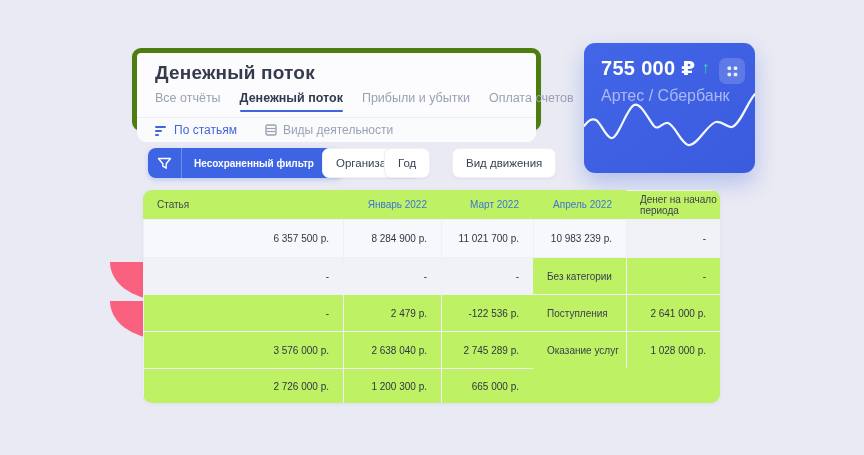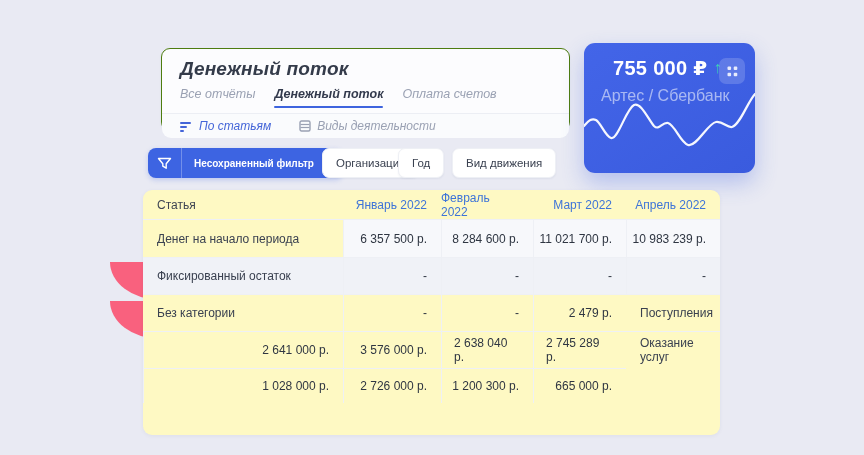--- a/index.html
+++ b/index.html
@@ -7,44 +7,43 @@
   body {
     position:relative;
     background:#E9EAF3;
     font-family:"Liberation Sans","DejaVu Sans",sans-serif;
     overflow:hidden;
     color:#363C4A;
   }
 
   
   .header-card {
-    position:absolute; left:161px; top:48px; width:409px; height:83px;
-    background:#FCFCFE; border:1px solid #4d7c0f; border-radius:9px;
+    position:absolute; left:132px; top:48px; width:409px; height:83px;
+    background:#FCFCFE; border:5px solid #4d7c0f; border-radius:9px;
     box-shadow:0 1px 3px rgba(40,50,100,.05);
-    font-style:italic;
   }
   .hc-title { margin:9px 0 0 18px; font-size:19px; font-weight:600; color:#343B4A; letter-spacing:.2px; }
   .tabbar { display:flex; gap:19px; padding:7px 0 6px 18px; border-bottom:1px solid #ECEEF4; }
   .tab { font-size:12.5px; color:#9AA1B3; padding-bottom:6px; cursor:pointer; position:relative; white-space:nowrap; }
   .tab.active { color:#333A4D; font-weight:600; }
   .tab.active:after { content:""; position:absolute; left:0; right:0; bottom:-1px; height:2.5px; background:#3E64DE; border-radius:2px; }
   .togglerow { display:flex; align-items:center; gap:20px; padding-left:18px; height:24px; background:#FAFBFD; border-radius:0 0 9px 9px; }
   .toggle { display:flex; align-items:center; gap:6px; font-size:12px; cursor:pointer; }
   .toggle.active { color:#4465D8; }
   .toggle.inactive { color:#9AA1B3;padding-left:8px; }
 
   
   .acct-card {
     position:absolute; left:584px; top:43px; width:171px; height:130px;
     background:linear-gradient(145deg,#4365E8,#3A5BDE);
     border-radius:11px; overflow:hidden;
     box-shadow:0 10px 22px rgba(61,95,226,.30);
   }
   .acct-balance-row { position:absolute; left:17px; top:13px; display:flex; align-items:center; gap:6px; }
-  .acct-balance { color:#fff; font-size:20px; font-weight:700; letter-spacing:.3px;margin-left:12px; }
+  .acct-balance { color:#fff; font-size:20px; font-weight:700; letter-spacing:.3px; }
   .acct-trend { color:#3BD4B4; font-size:16px; font-weight:700; }
   .acct-sub { position:absolute; left:17px; top:44px; color:rgba(255,255,255,.55); font-size:16px; }
   .acct-grid-btn {
     position:absolute; right:10px; top:15px; width:26px; height:26px; border-radius:7px;
     background:rgba(255,255,255,.17); display:flex; align-items:center; justify-content:center; cursor:pointer;
   }
   .acct-wave { position:absolute; left:0; bottom:0; width:171px; height:80px; display:block; }
 
   
   .filter-group {
@@ -56,35 +55,35 @@
   .funnel-sect { width:33px; height:30px; display:flex; align-items:center; justify-content:center; }
   .fg-divider { width:1px; height:30px; background:rgba(255,255,255,.28); }
   .fg-label { color:#fff; font-size:10px; padding:0 9px 0 12px; white-space:nowrap;font-weight:bold; }
   .fg-close { color:#fff; font-size:10px; font-weight:700; padding-right:12px; cursor:pointer; }
   .chip {
     position:absolute; top:148px; height:30px; display:inline-flex; align-items:center;
     padding:0 13px; background:#FFFFFF; border:1px solid #EEF0F5; border-radius:7px;
     font-size:11.5px; color:#3A4150; cursor:pointer; white-space:nowrap;
     box-shadow:0 1px 2px rgba(40,50,100,.06);
   }
-  .chip-org { left:322px; } .chip-year { left:398px; } .chip-move { left:452px; }
+  .chip-org { left:322px; } .chip-year { left:384px; } .chip-move { left:452px; }
 
   
   .petal { position:absolute; left:110px; width:50px; height:38px; background:#F9617E; border-radius:0 4px 0 100%; z-index:1; }
   .petal-1 { top:262px; } .petal-2 { top:301px; }
 
   
   .table {
-    position:absolute; left:143px; top:190px; width:577px; height:245px; z-index:2;
-    background:#fef9c3; border-radius:9px; overflow:hidden;
+    position:absolute; left:143px; top:190px; width:577px; height:213px; z-index:2;
+    background:#bef264; border-radius:9px; overflow:hidden;
     box-shadow:0 1px 4px rgba(40,50,100,.06);
     display:grid;
     grid-template-columns:200px 98px 92px 93px 94px;
     grid-template-rows:29px 38px 37px 37px 37px 35px;
-    font-size:12px;
+    font-size:10px;
   }
   .cell { display:flex; align-items:center; }
   .cell.lab { padding-left:14px; color:#3A4150; }
   .cell.val { justify-content:flex-end; padding-right:14px; color:#2F3642; }
   .hdr.lab { color:#3F4553; }
   .hdr.val { color:#3E74D8; cursor:pointer; }
   .body { border-top:1px solid #EEF0F5; }
   .body.val { border-left:1px solid #EEF0F5; }
   .tint { background:#F7F8FB; }
   .tintrow { background:#F0F2F7; }
@@ -97,20 +96,21 @@
 <body>
 
 <div class="petal petal-1"></div>
 <div class="petal petal-2"></div>
 
 <div class="header-card">
   <div class="hc-title">Денежный поток</div>
   <div class="tabbar">
     <div class="tab">Все отчёты</div>
     <div class="tab active">Денежный поток</div>
+    <div class="tab">Прибыли и убытки</div>
     <div class="tab">Оплата счетов</div>
   </div>
   <div class="togglerow">
     <div class="toggle active">
       <span>
         <svg width="13" height="11" viewBox="0 0 13 11" fill="none">
           <rect x="0" y="1" width="11" height="2" rx="1" fill="#4465D8"></rect>
           <rect x="0" y="5" width="7" height="2" rx="1" fill="#4465D8"></rect>
           <rect x="0" y="9" width="4" height="2" rx="1" fill="#4465D8"></rect>
         </svg>
@@ -164,40 +164,39 @@
   <span class="fg-close">✕</span>
 </div>
 <div class="chip chip-org">Организация</div>
 <div class="chip chip-year">Год</div>
 <div class="chip chip-move">Вид движения</div>
 
 <div class="table">
 
   <div class="cell lab hdr">Статья</div>
   <div class="cell val hdr">Январь 2022</div>
-  <div class="cell val hdr">Февраль 2022</div>
   <div class="cell val hdr">Март 2022</div>
   <div class="cell val hdr">Апрель 2022</div>
 
   <div class="cell lab body">Денег на начало периода</div>
   <div class="cell val body tint">6 357 500 р.</div>
-  <div class="cell val body tint">8 284 600 р.</div>
+  <div class="cell val body tint">8 284 900 р.</div>
   <div class="cell val body tint">11 021 700 р.</div>
   <div class="cell val body tint">10 983 239 р.</div>
 
-  <div class="cell lab body tintrow">Фиксированный остаток</div>
   <div class="cell val body tintrow dash">-</div>
   <div class="cell val body tintrow dash">-</div>
   <div class="cell val body tintrow dash">-</div>
   <div class="cell val body tintrow dash">-</div>
 
   <div class="cell lab body">Без категории</div>
   <div class="cell val body dash">-</div>
   <div class="cell val body dash">-</div>
   <div class="cell val body">2 479 р.</div>
+  <div class="cell val body">-122 536 р.</div>
 
   <div class="cell lab body">Поступления</div>
   <div class="cell val body green">2 641 000 р.</div>
   <div class="cell val body green">3 576 000 р.</div>
   <div class="cell val body green">2 638 040 р.</div>
   <div class="cell val body green">2 745 289 р.</div>
 
   <div class="cell lab body">Оказание услуг</div>
   <div class="cell val body">1 028 000 р.</div>
   <div class="cell val body">2 726 000 р.</div>

